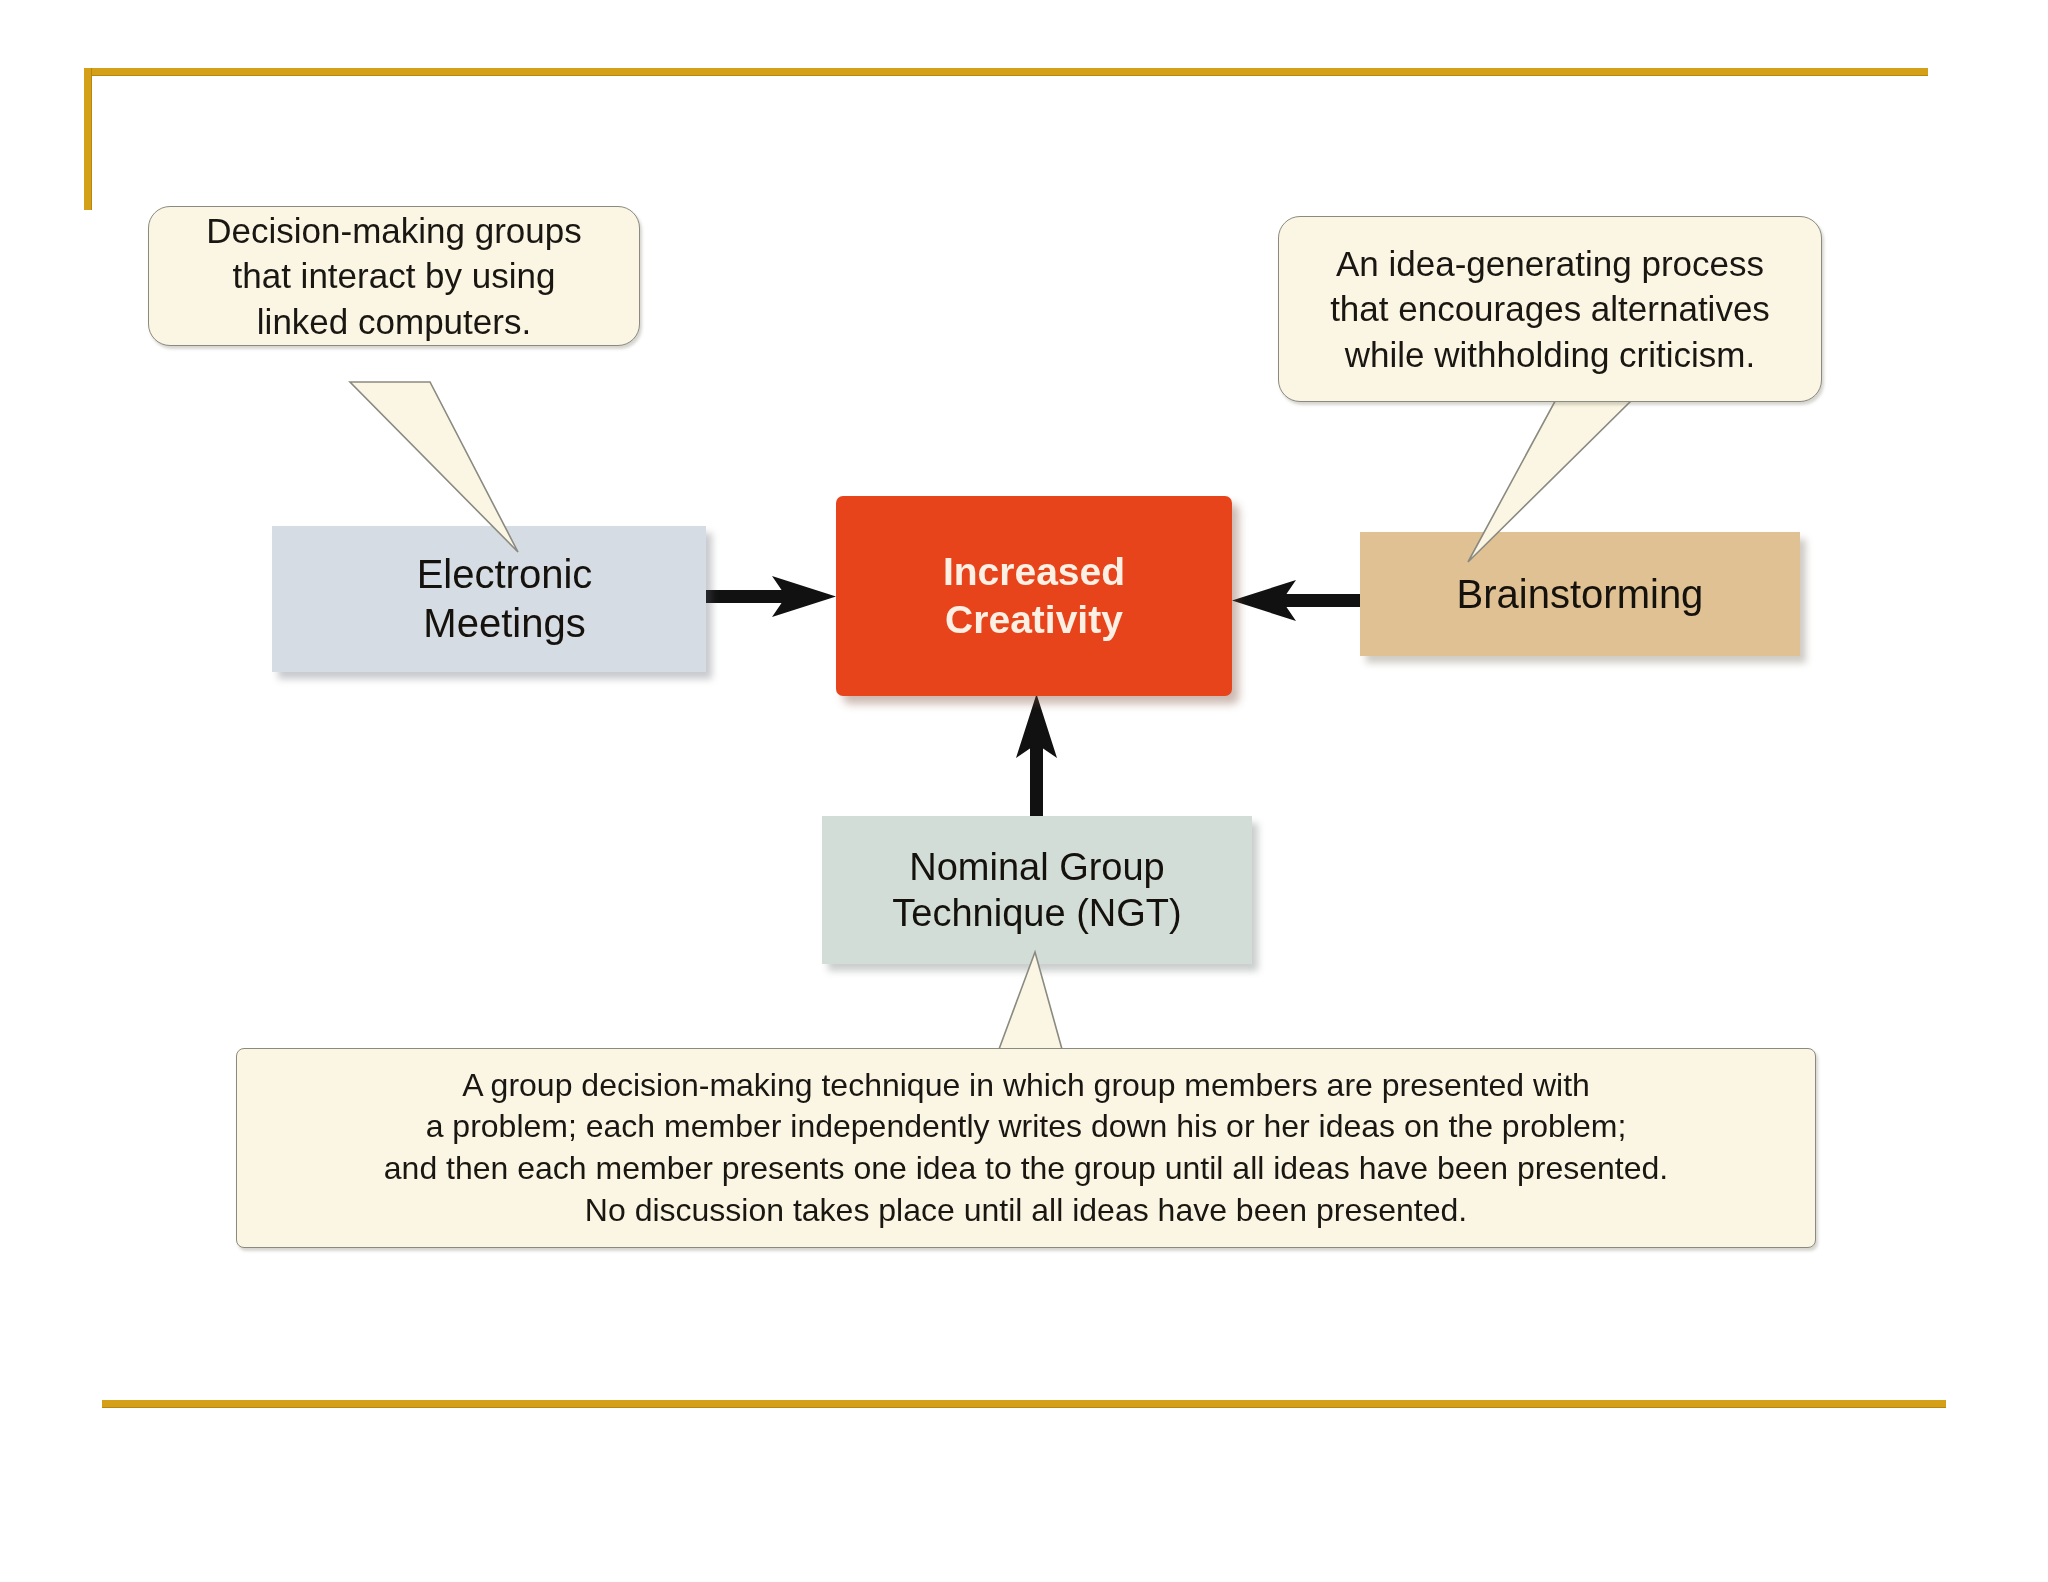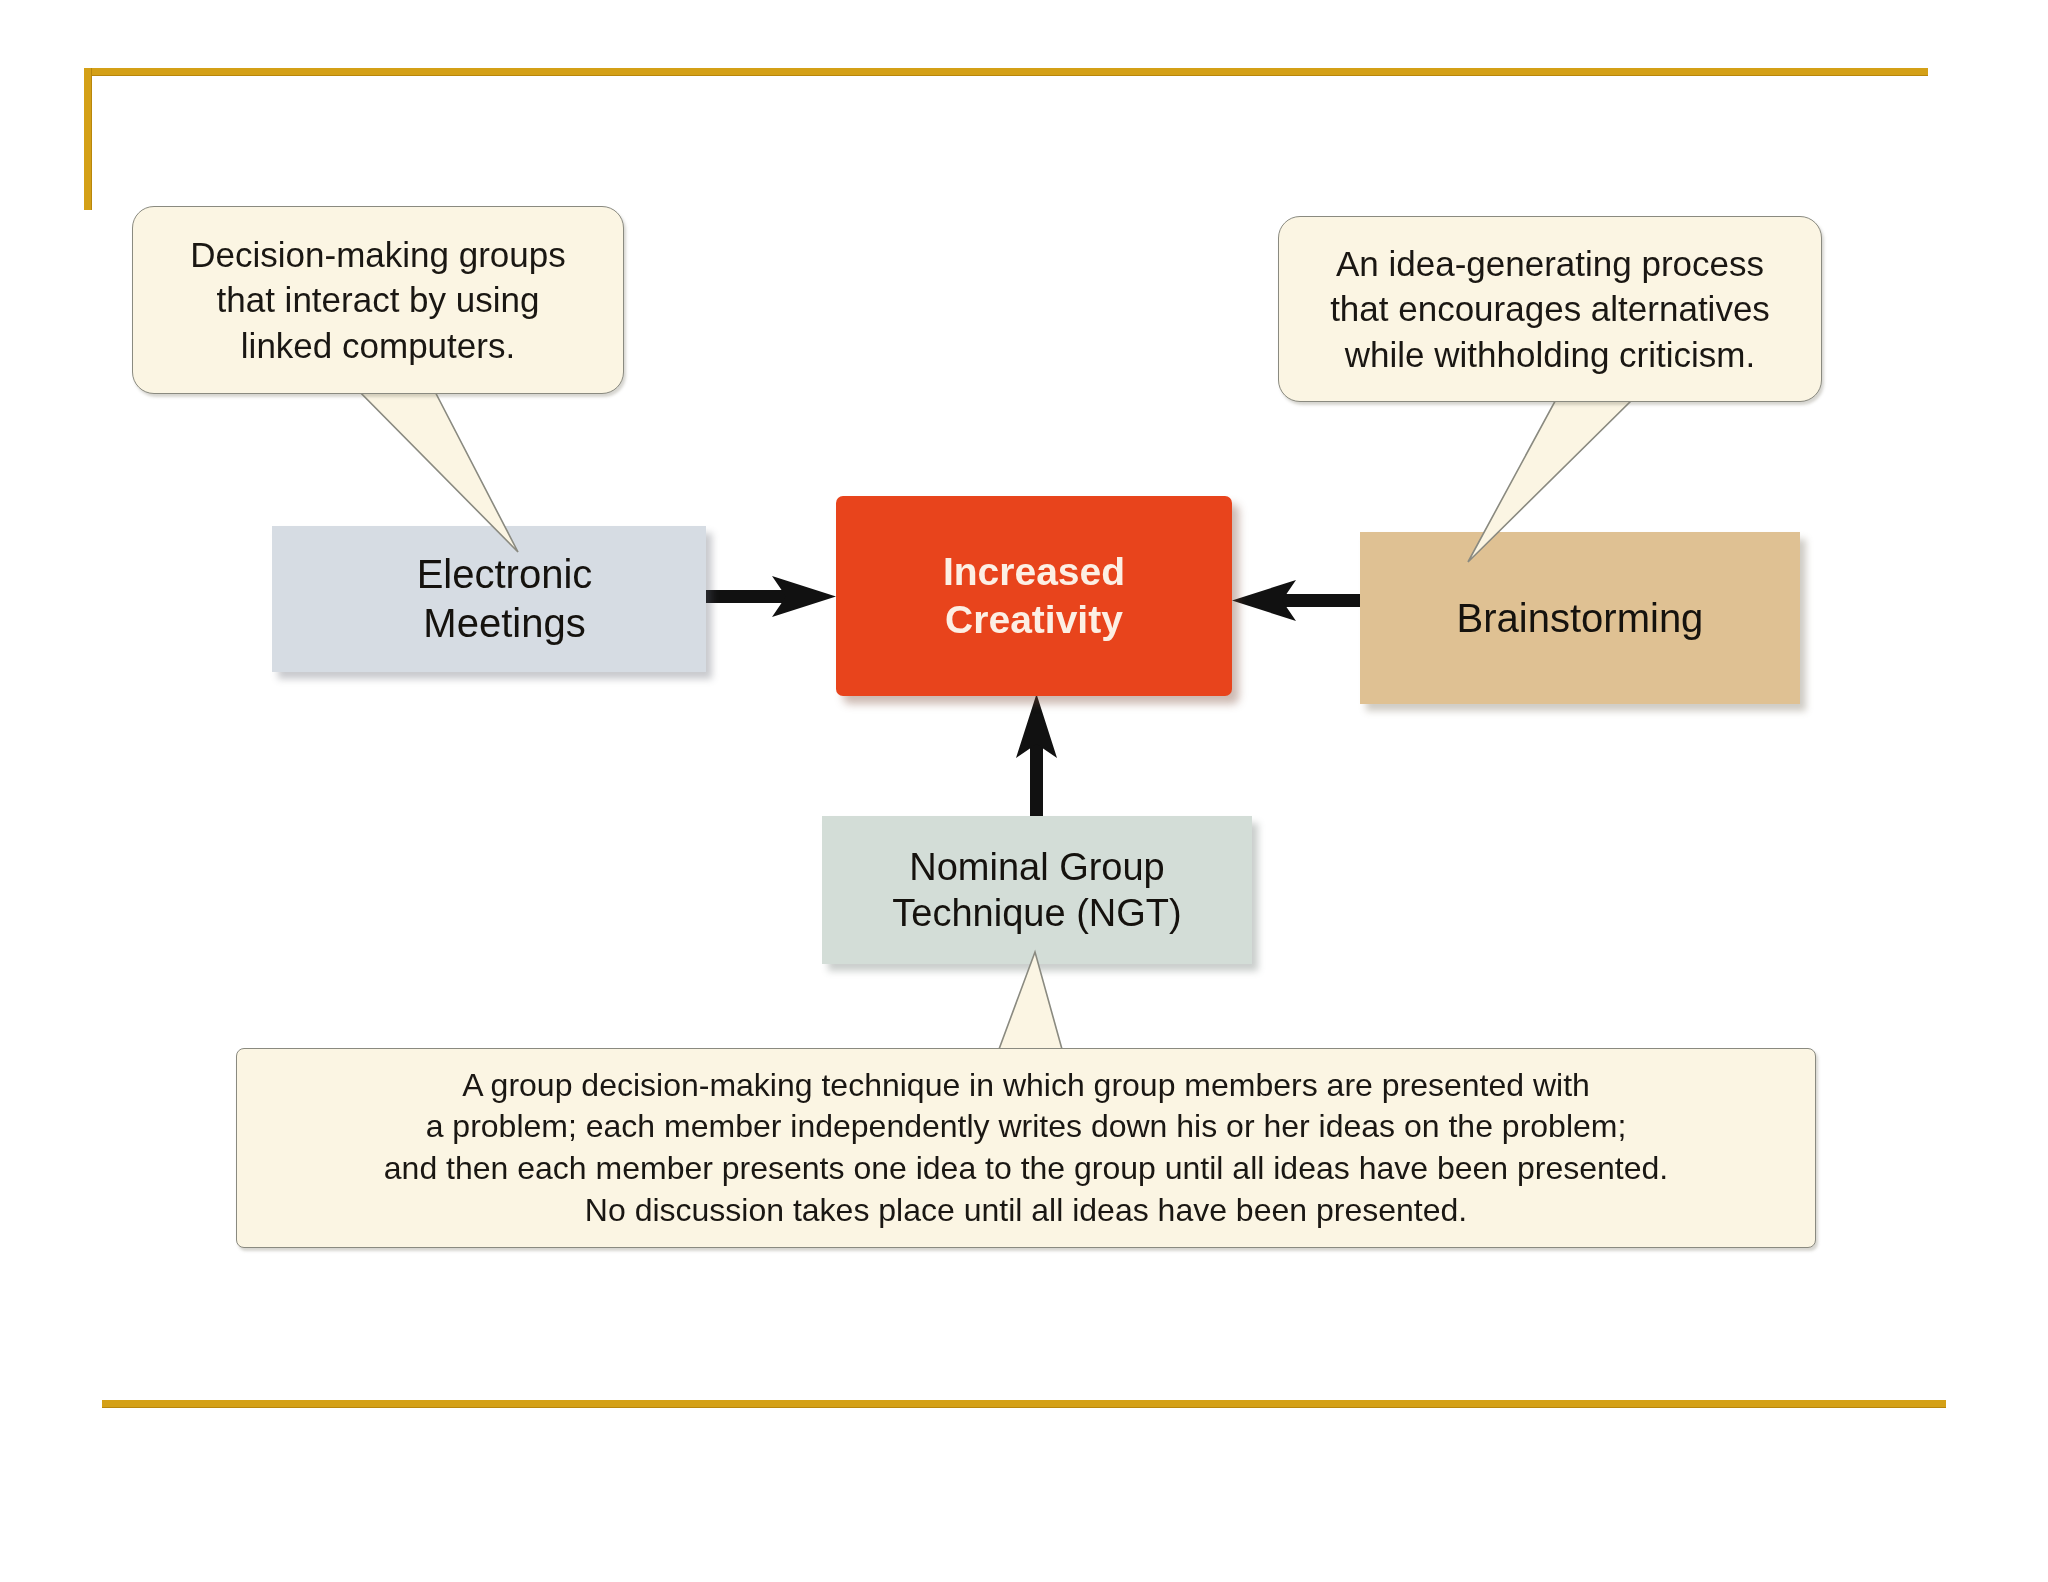--- a/index.html
+++ b/index.html
@@ -53,22 +53,22 @@
     justify-content: center;
     box-shadow: 2px 3px 3px rgba(120,115,100,0.30);
     z-index: 6;
   }
   .callout .ctext {
     white-space: pre-line;
     line-height: 1.30;
   }
 
   #callout-electronic-meetings {
-    left: 132px; top: 206px;
-    width: 492px; height: 188px;
+    left: 148px; top: 206px;
+    width: 492px; height: 140px;
     font-size: 35px;
   }
   #callout-brainstorming {
     left: 1278px; top: 216px;
     width: 544px; height: 186px;
     font-size: 35px;
   }
   #callout-ngt {
     left: 236px; top: 1048px;
     width: 1580px; height: 200px;
@@ -102,21 +102,21 @@
   #box-electronic-meetings {
     left: 272px; top: 526px;
     width: 434px; height: 146px;
     background: #D6DCE3;
     font-size: 40px;
     box-shadow: 6px 7px 7px rgba(90,95,105,0.33);
     padding-left: 31px;
   }
   #box-brainstorming {
     left: 1360px; top: 532px;
-    width: 440px; height: 172px;
+    width: 440px; height: 124px;
     background: #DFC193;
     font-size: 40px;
     box-shadow: 6px 7px 7px rgba(110,100,80,0.33);
   }
   #box-ngt {
     left: 822px; top: 816px;
     width: 430px; height: 148px;
     background: #D3DDD7;
     font-size: 38px;
     box-shadow: 6px 7px 7px rgba(95,105,100,0.33);

